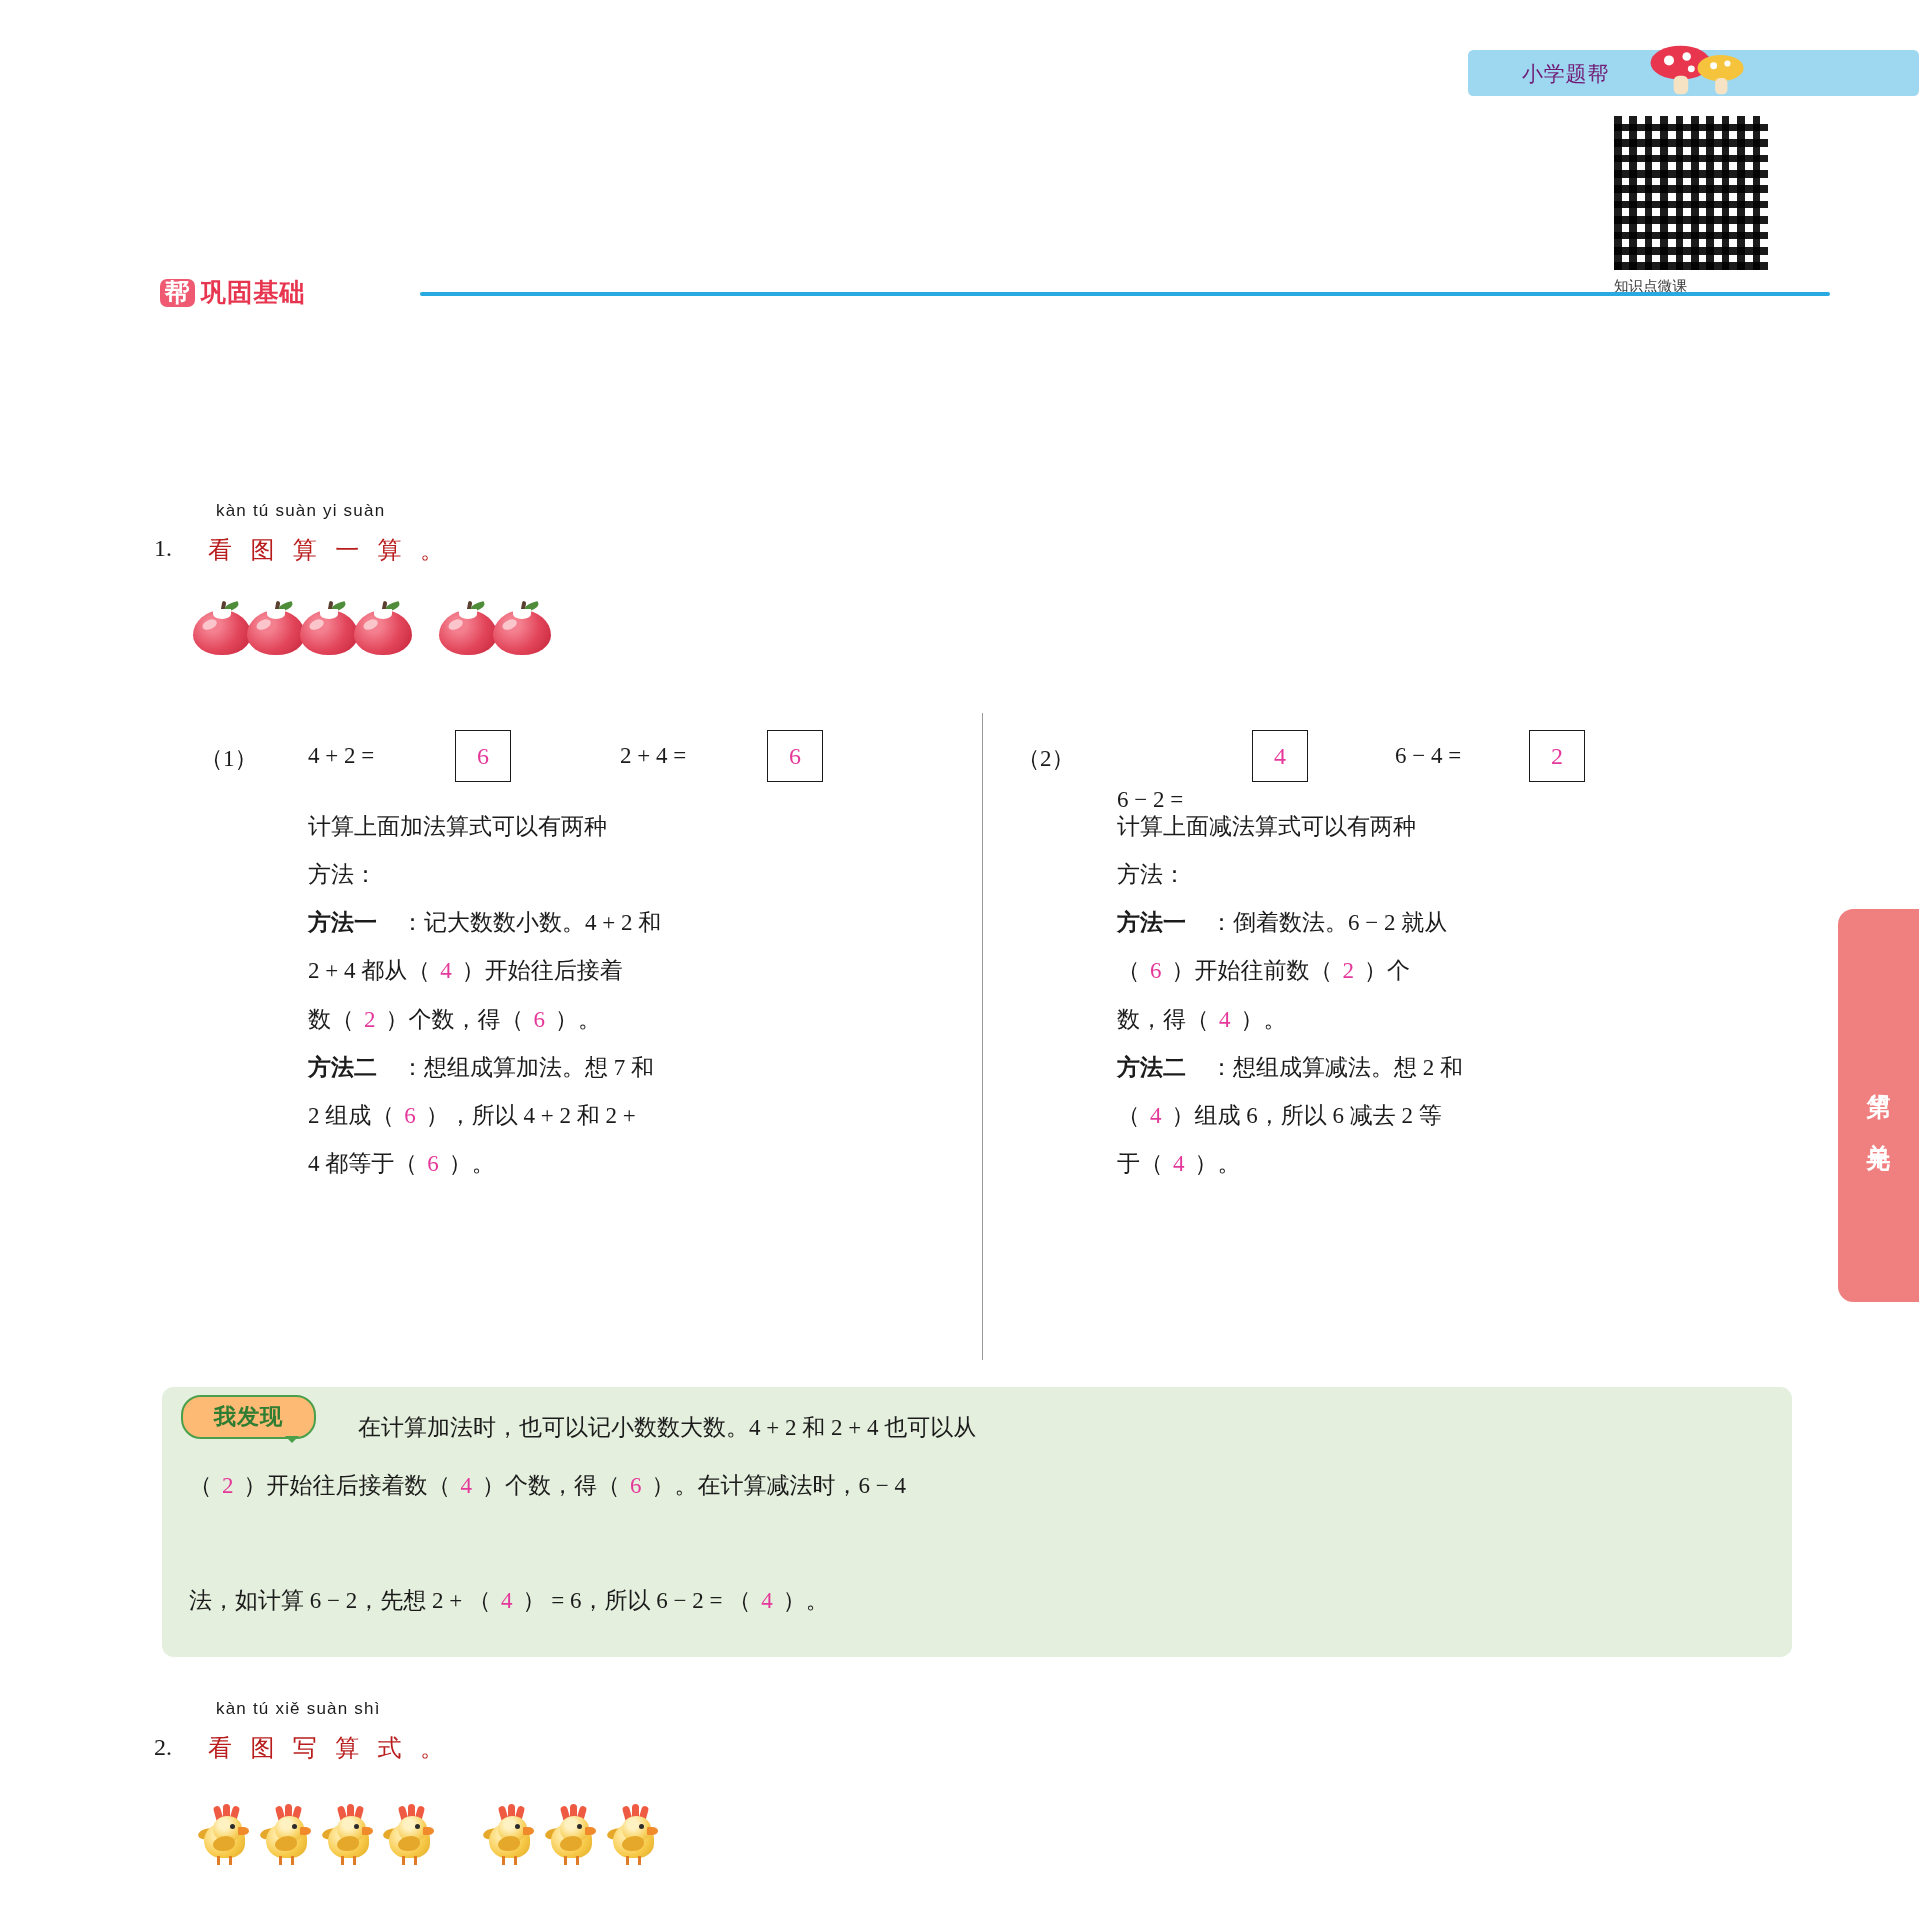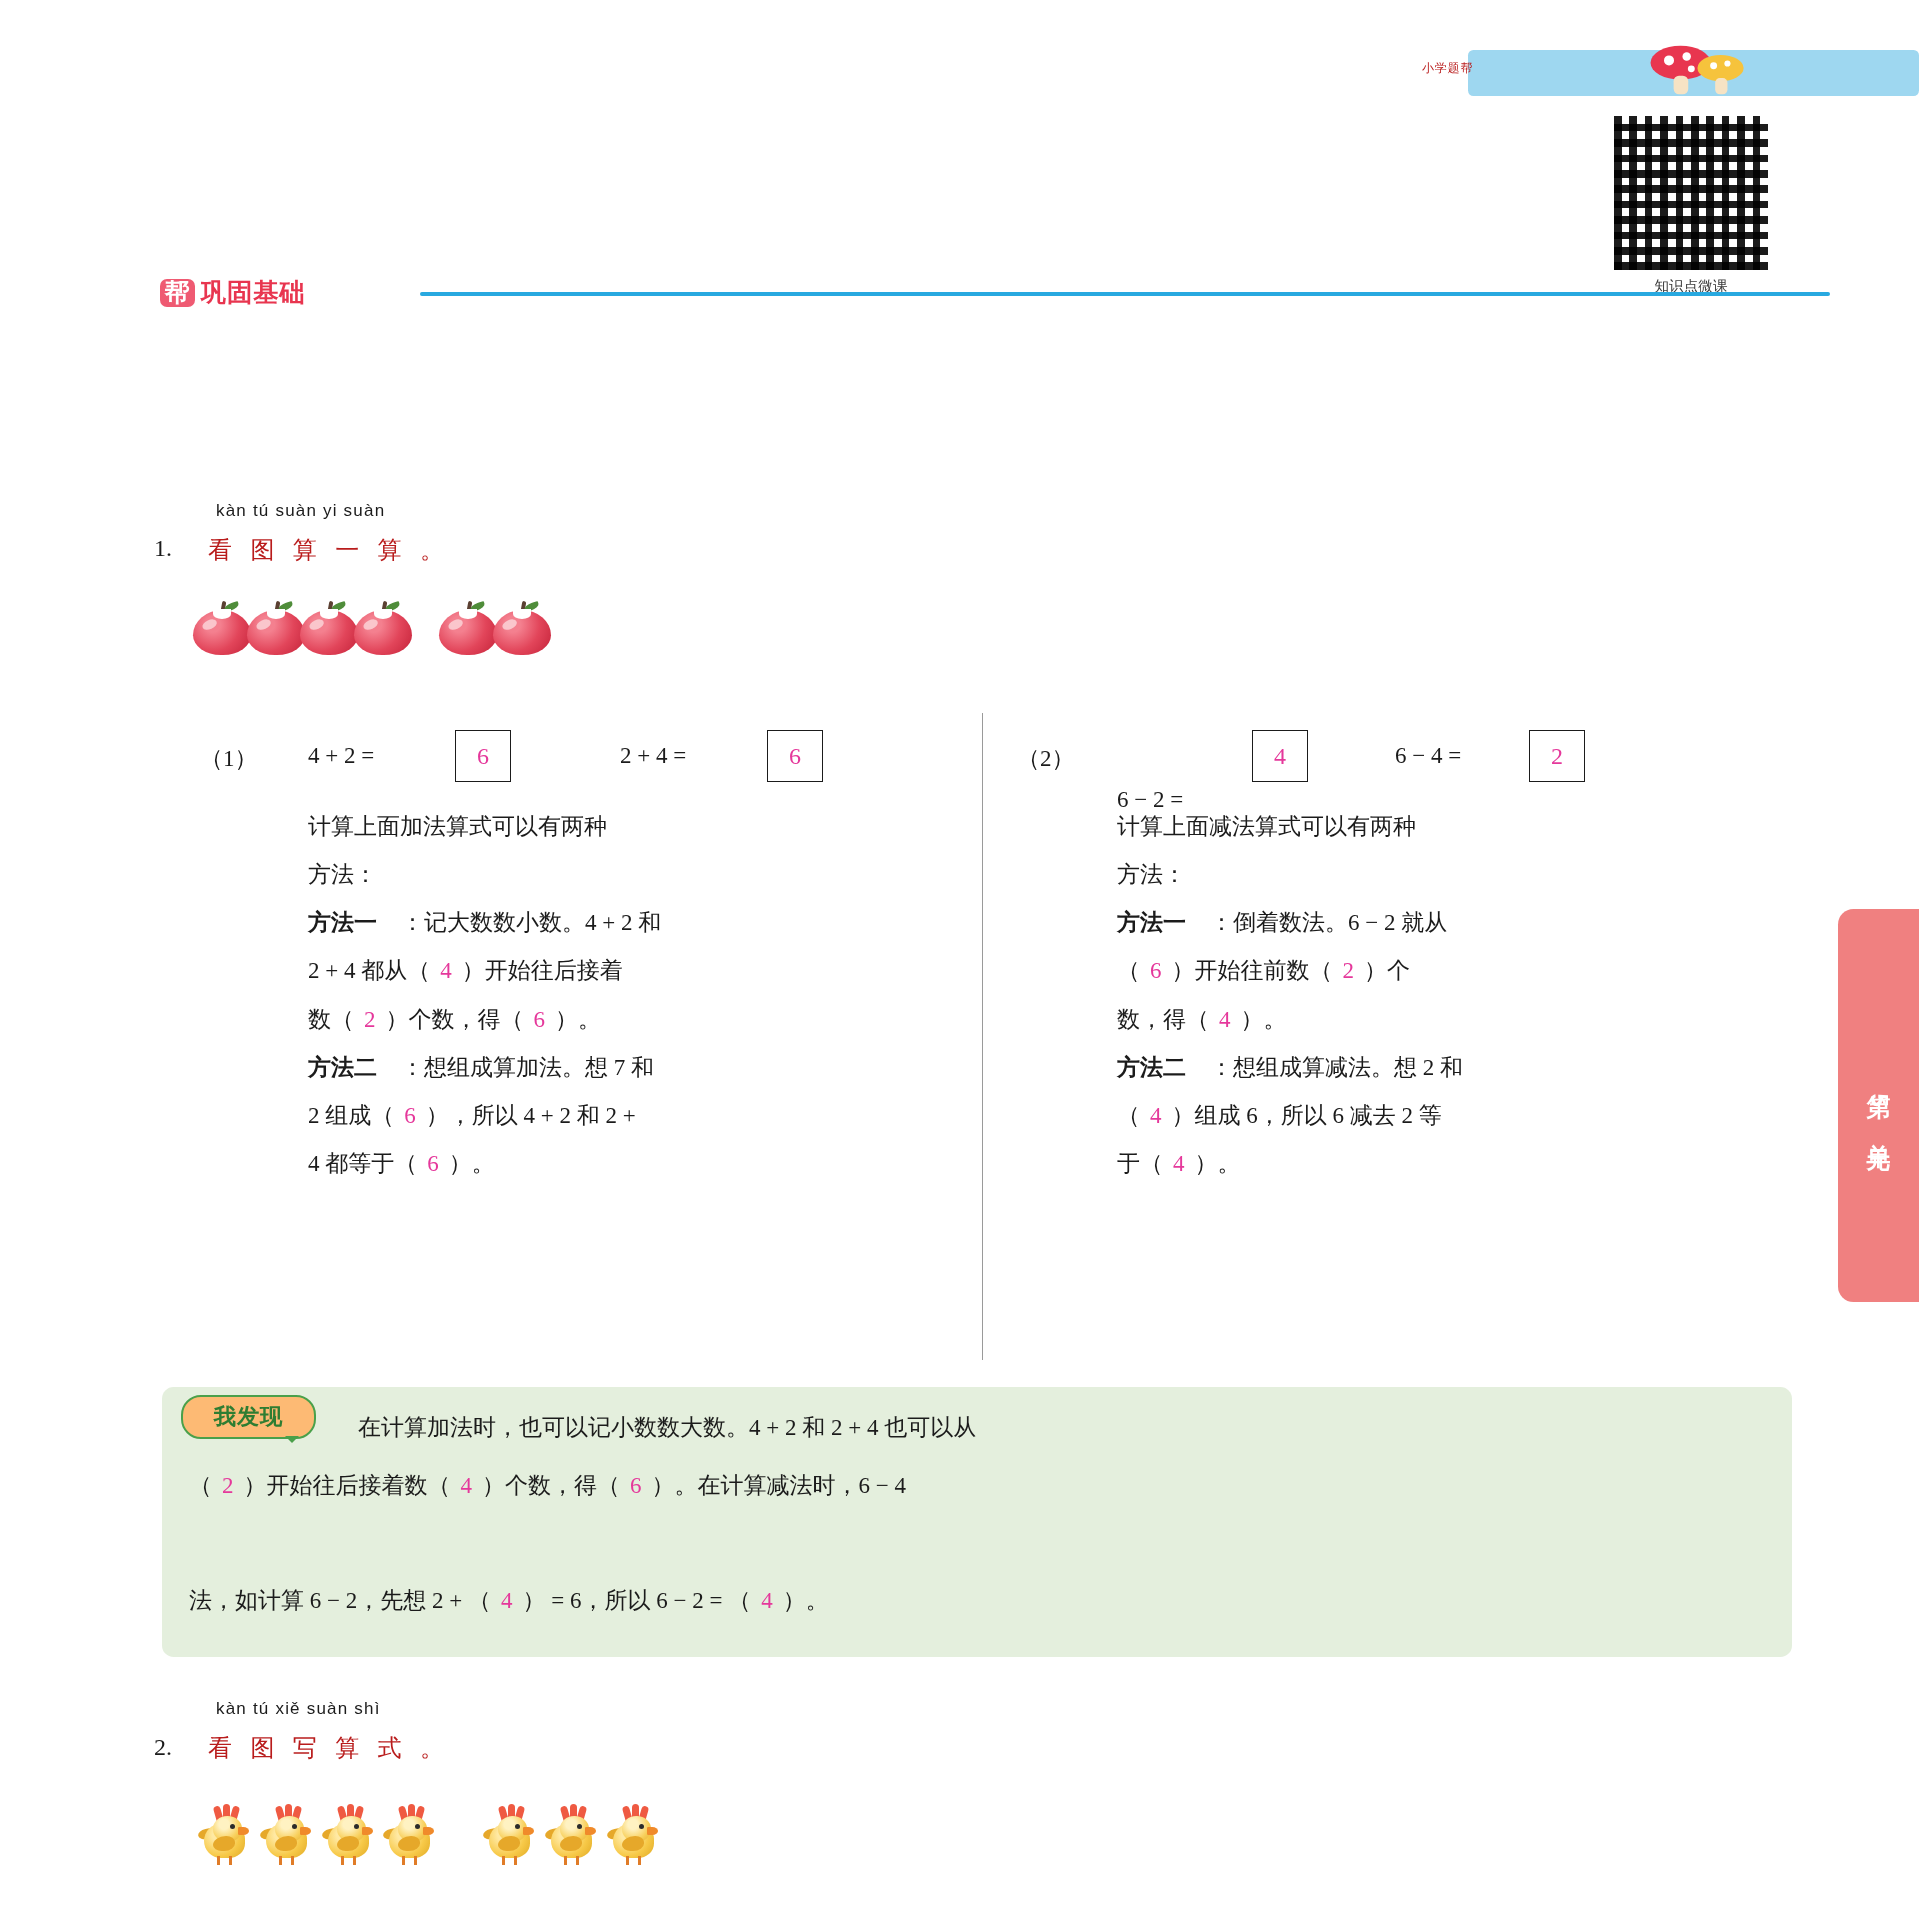--- a/index.html
+++ b/index.html
@@ -1,27 +1,27 @@
 <!DOCTYPE html>
 <html style="font-size:6.2px"><head>
 <meta charset="utf-8">
 <style>
   html,body{margin:0;padding:0;background:#fff;}
   body{width:1968px;height:2731px;font-family:"Liberation Serif",serif;color:#231f20;position:relative;overflow:hidden;}
   .page{position:absolute;inset:0;}
 
   
   .top-bar{position:absolute;left:1468px;top:50px;width:451px;height:46px;background:#9ed7f0;border-radius:5.4px;}
-  .top-bar-label{position:absolute;left:1422px;top:60px;width:162px;font-family:"Liberation Sans",sans-serif;font-size:12px;color:#b91c1c;letter-spacing:0.8px;}
+  .top-bar-label{position:absolute;left:1522px;top:60px;width:162px;font-family:"Liberation Sans",sans-serif;font-size:21px;color:#701a75;letter-spacing:0.8px;}
   .mushrooms{position:absolute;left:1645px;top:45px;width:108px;height:50px;}
   .qr{position:absolute;left:1614px;top:116px;width:154px;height:154px;background:
       repeating-linear-gradient(90deg,#1b1b1b 0 7.7px,#fff 7.7px 15.4px),
       repeating-linear-gradient(0deg,#1b1b1b 0 7.7px,transparent 7.7px 15.4px);
       background-blend-mode:multiply;}
-  .qr-cap{position:absolute;left:1614px;top:277px;width:154px;text-align:center;font-family:"Liberation Sans",sans-serif;font-size:14.6px;color:#3b3b3b;}
+  .qr-cap{position:absolute;left:1614px;top:277px;width:154px;font-family:"Liberation Sans",sans-serif;font-size:14.6px;color:#3b3b3b;}
 
   
   .doc-title{position:absolute;left:670px;top:239px;font-family:"Liberation Sans",sans-serif;font-weight:bold;font-size:32px;color:#1b1b1b;letter-spacing:1.5px;white-space:nowrap;}
 
   
   .sec{position:absolute;height:50px;}
   .sec .pill{position:absolute;left:0;top:4.6px;height:37px;border-radius:18.5px;display:flex;align-items:center;padding:0 13px 0 10px;}
   .sec .bangchar{font-family:"Liberation Sans",sans-serif;font-weight:bold;font-size:25.4px;color:#fff;background:#ef5a72;border-radius:7px;padding:1.5px 4.6px;line-height:1;}
   .sec .sectext{font-family:"Liberation Sans",sans-serif;font-weight:bold;font-size:25.4px;color:#e8354f;margin-left:6.2px;letter-spacing:0.8px;white-space:nowrap;}
   .sec .rule{position:absolute;left:270px;top:22.3px;height:3.9px;background:#28a9e0;border-radius:1.9px;}

